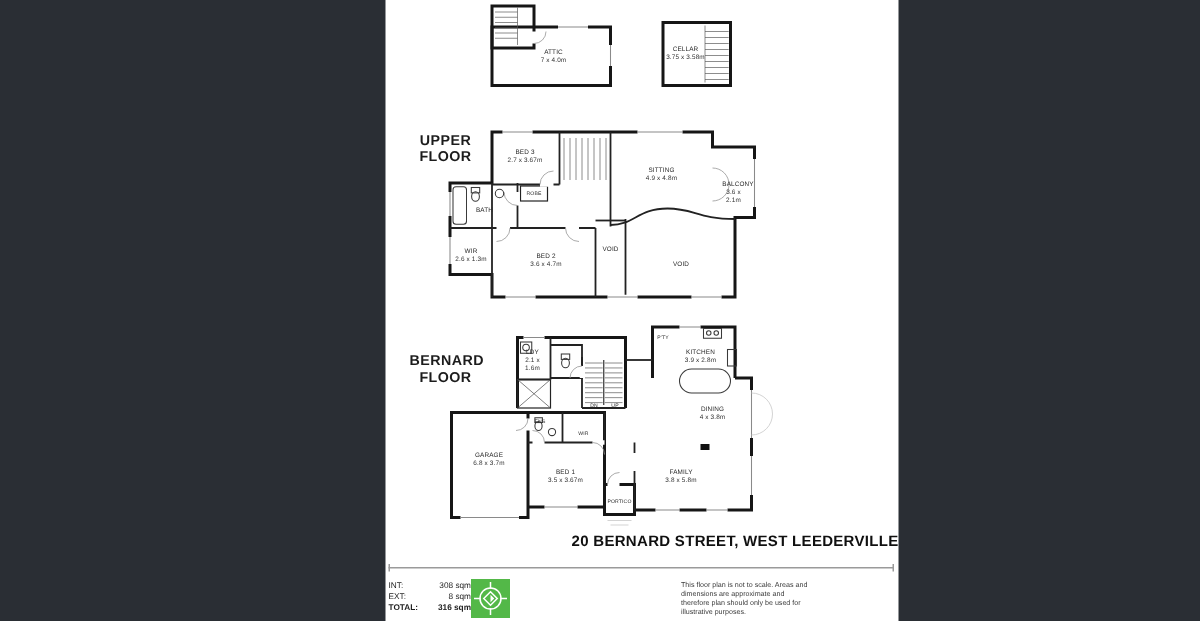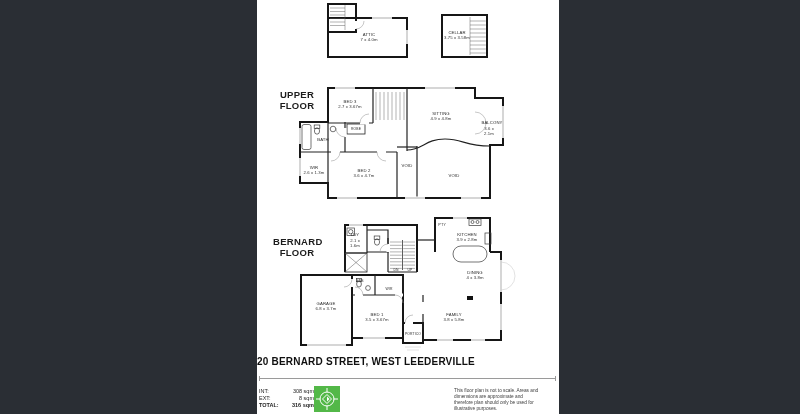--- a/index.html
+++ b/index.html
@@ -1,37 +1,37 @@
 <!DOCTYPE html>
 <html style="--backdrop: #2a2e34; --paper: #ffffff; --wall: #161616; --accent-green: #53b848;"><head>
 <meta charset="utf-8">
 <style>
   html,body{margin:0;padding:0;background:#1f2228;}
   .stage{position:relative;width:800px;height:414px;overflow:hidden;
          background:var(--backdrop,#2a2e34);
          font-family:"Liberation Sans",sans-serif;}
-  .paper{position:absolute;left:257px;top:0;width:302px;height:414px;
+  .paper{position:absolute;left:257px;top:0;width:342px;height:414px;
          background:var(--paper,#ffffff);}
   .plan-svg{position:absolute;left:0;top:0;}
 
   
   .rlabel{position:absolute;transform:translate(-50%,-50%);text-align:center;
           color:#2b2b2b;}
   .rl-in{transform:scale(0.5);font-size:8.5px;line-height:1.25;letter-spacing:.2px;}
   .rl-in.xs{transform:scale(0.4);}
   .rname{white-space:nowrap;}
   .rdims{white-space:nowrap;color:#333;}
   .rl-in.narrow{width:30px;}
   .rl-in.narrow .rdims{white-space:normal;}
 
   .floor-label{position:absolute;transform:translate(-50%,-50%);width:48px;
                font-size:9.5px;font-weight:bold;line-height:1.2;text-align:center;
                color:#1c1c1c;letter-spacing:.3px;}
 
-  .address{position:absolute;left:0;right:0;top:356px;text-align:left;
+  .address{position:absolute;left:0;right:0;top:356px;text-align:right;
            font-size:10px;font-weight:bold;color:#101010;letter-spacing:.2px;}
 
   .scale-line{position:absolute;left:2px;right:3px;top:378px;height:1px;background:#9a9a9a;}
   .scale-line::before,.scale-line::after{content:"";position:absolute;top:-2px;
            width:1px;height:5px;background:#9a9a9a;}
   .scale-line::before{left:0;}
   .scale-line::after{right:0;}
 
   .stats{position:absolute;left:2px;top:387px;width:110px;
          transform:scale(0.5);transform-origin:0 0;

